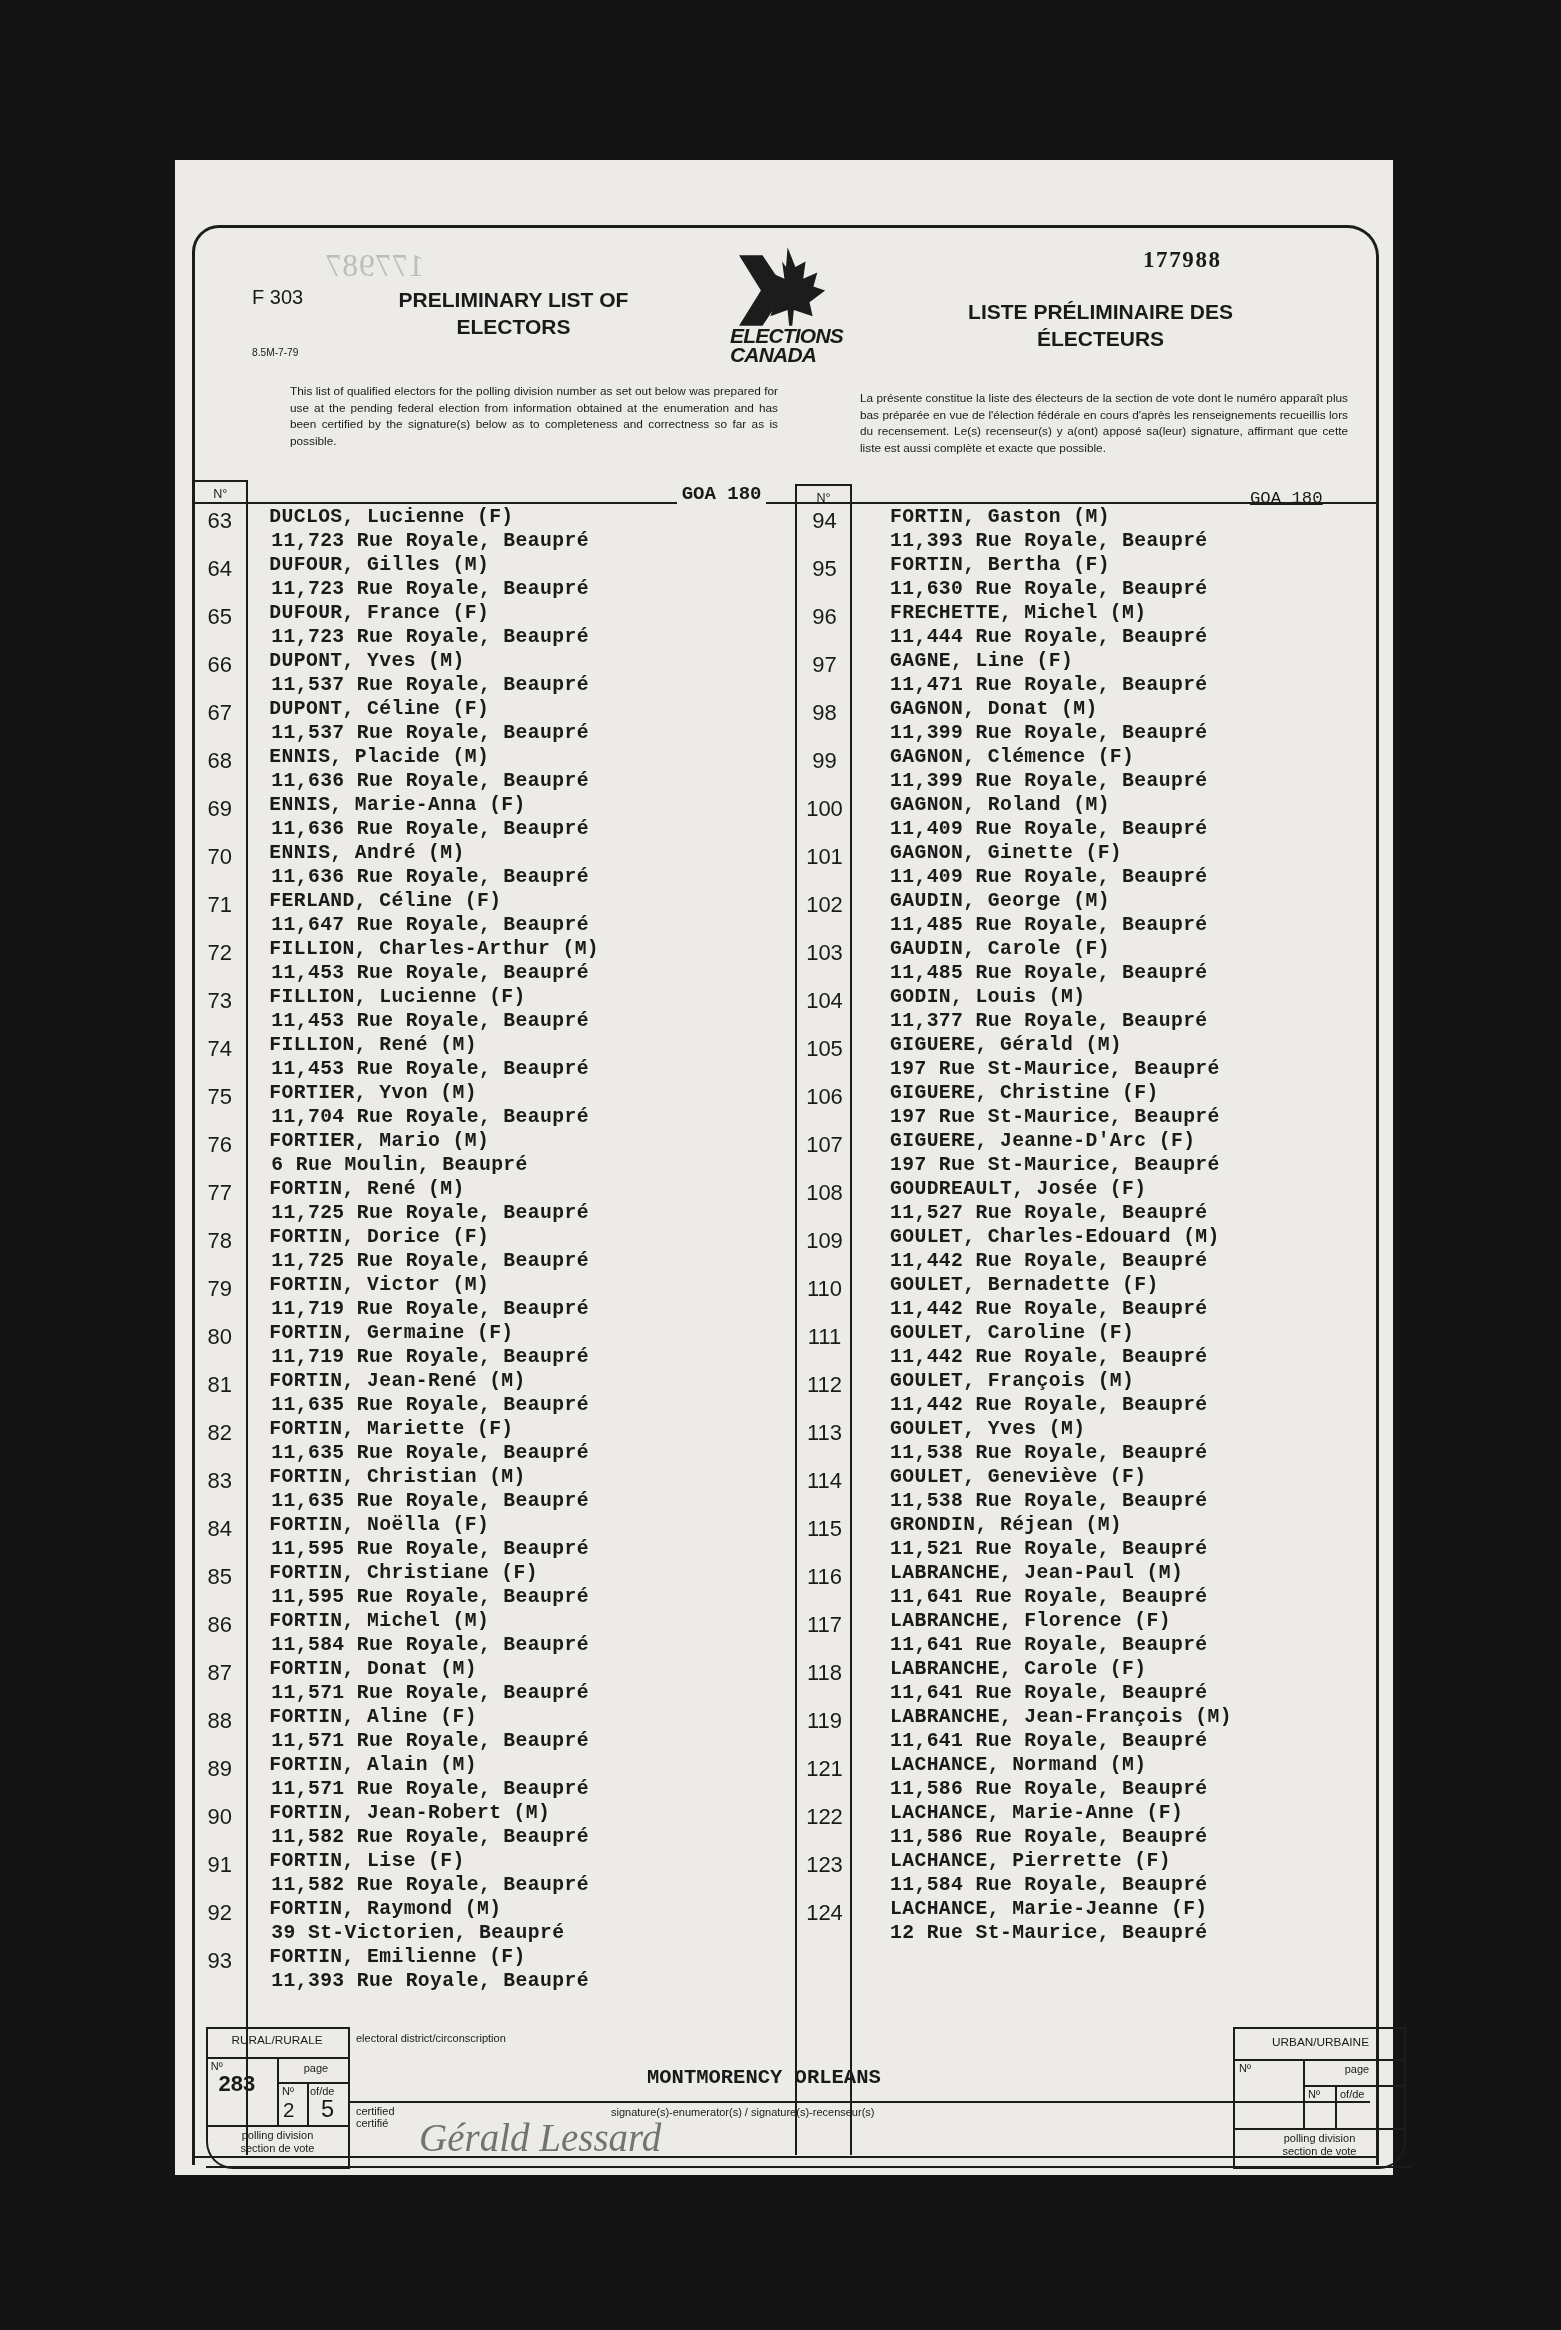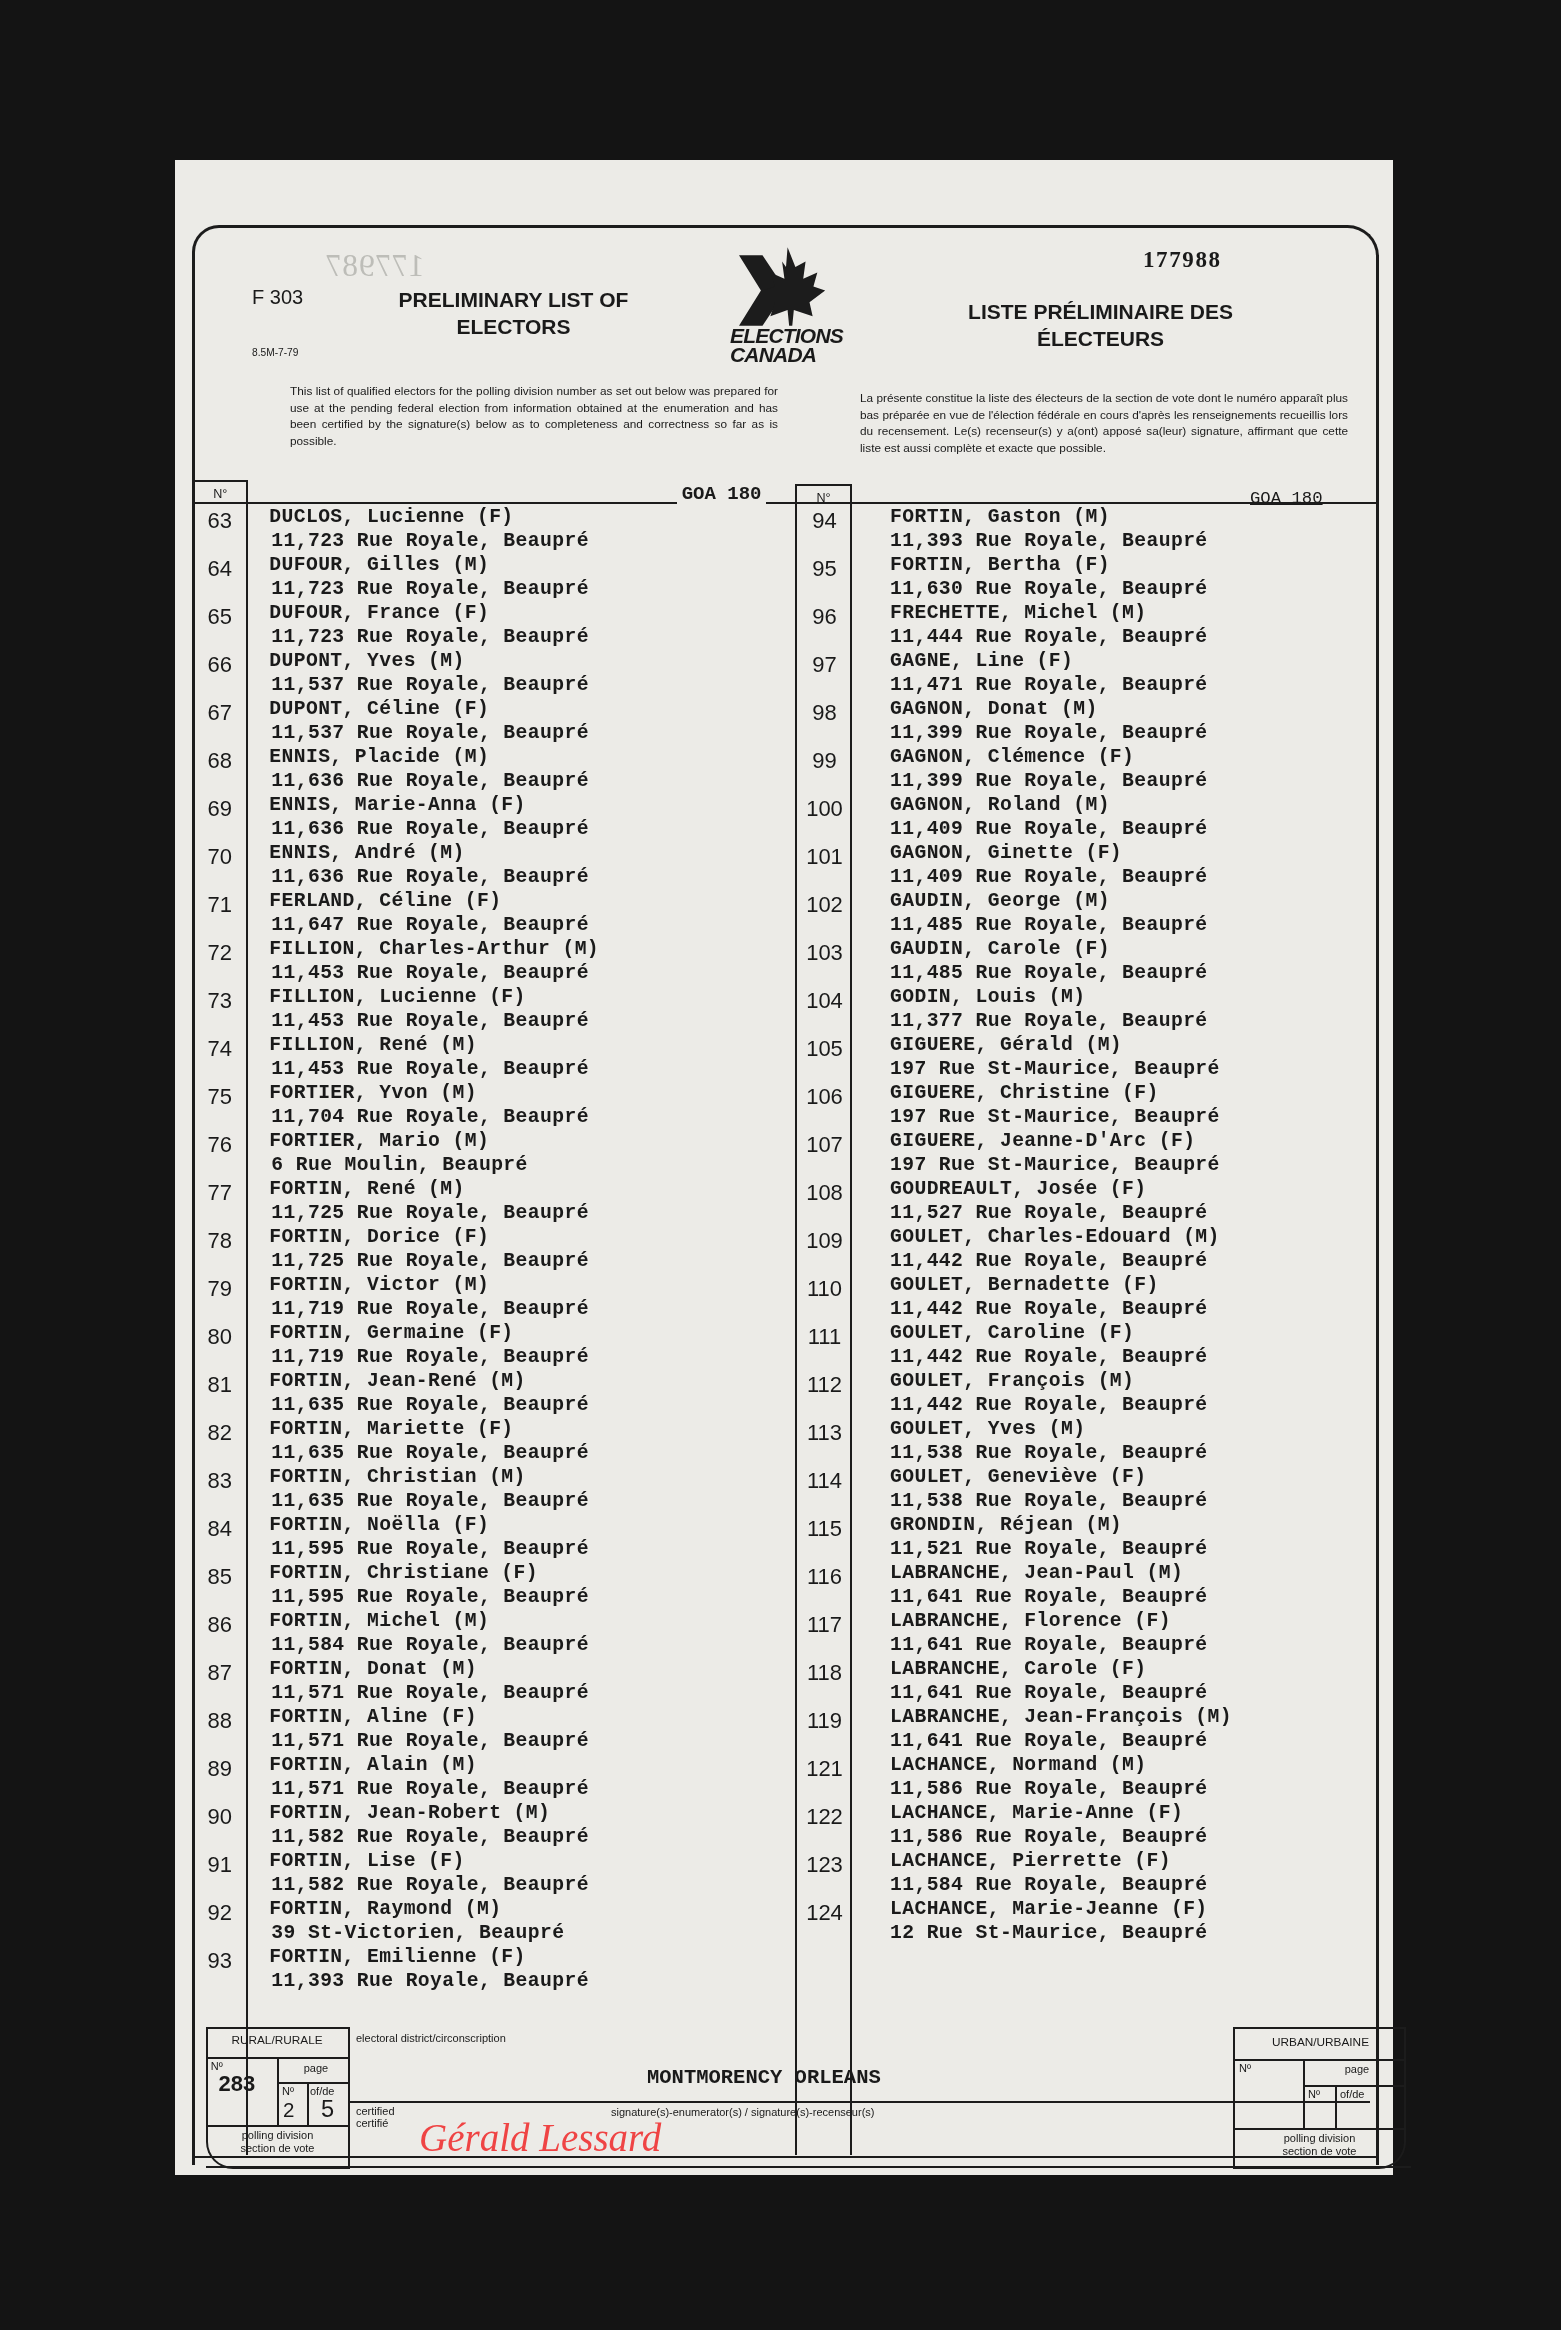--- a/index.html
+++ b/index.html
@@ -40,21 +40,21 @@
     position:absolute; left:77px; white-space:nowrap;
     font-family:"Liberation Mono", monospace; font-weight:bold; font-size:19.7px; letter-spacing:0.4px;
   }
   .entry .name { top:0; }
   .entry .addr { top:23.6px; left:79px; }
   .col.right .entry .name, .col.right .entry .addr { left:93px; }
 
   .footer-text { font-size:11.8px; }
   .footer-box { position:absolute; border:2.4px solid #1c1c1c; box-sizing:border-box; }
   .district-val { font-family:"Liberation Mono", monospace; font-weight:bold; font-size:20.5px; }
-  .sig { font-family:"Liberation Serif", serif; font-style:italic; font-size:39px; color:#ef4444; }
+  .sig { font-family:"Liberation Serif", serif; font-style:italic; font-size:39px; color:#737373; }
 </style>
 </head>
 <body>
 
 <div class="paper">
   <div class="frame"></div>
 
   <div class="abs faint-num">177987</div>
   <div class="abs form-code">F 303</div>
   <div class="abs form-rev">8.5M-7-79</div>

